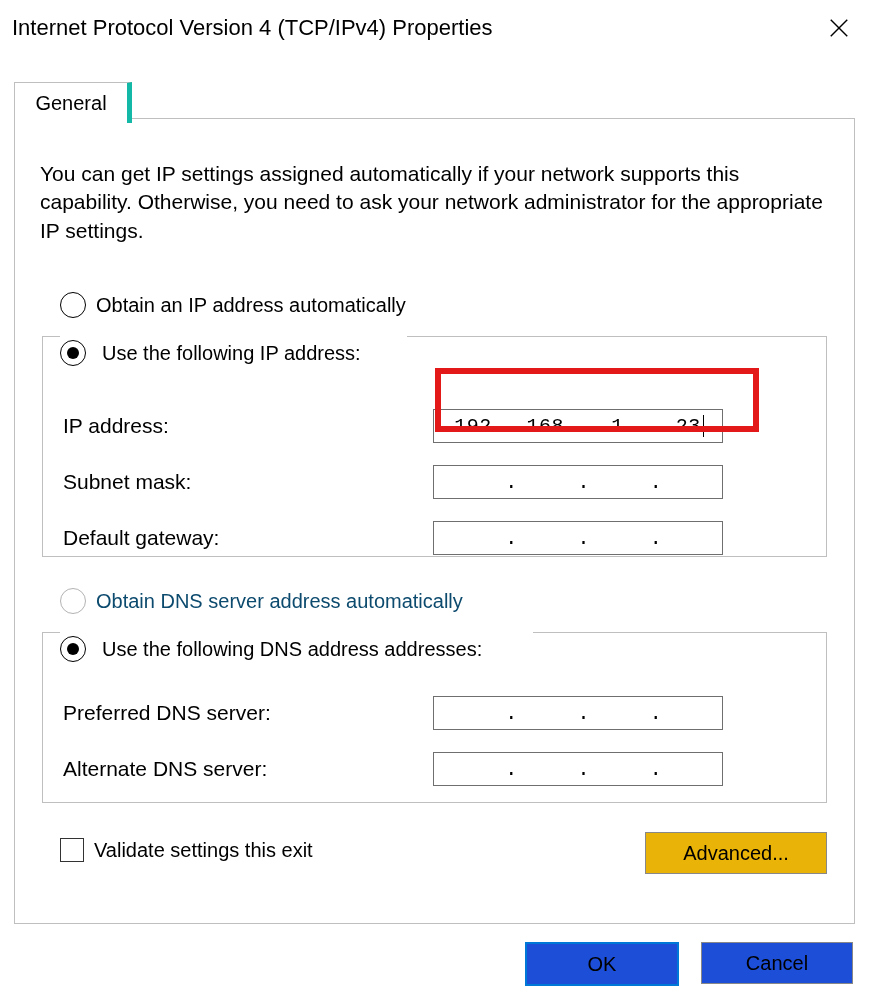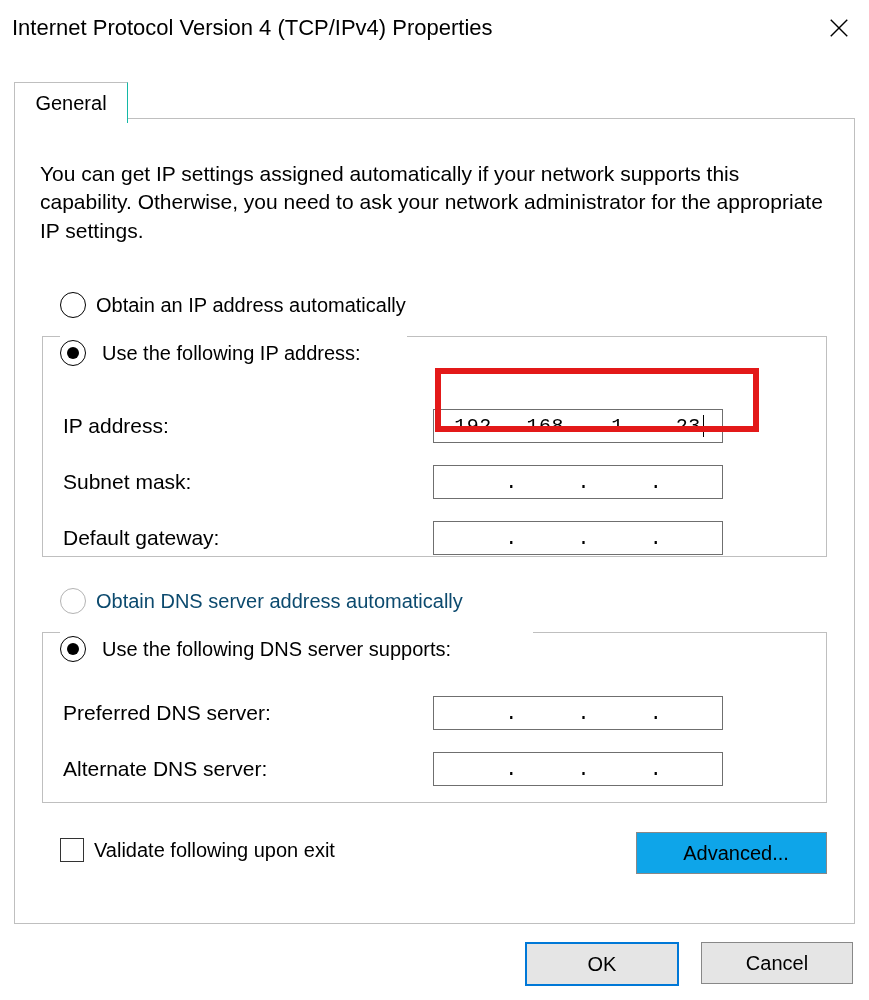--- a/index.html
+++ b/index.html
@@ -54,21 +54,21 @@
   left: 14px;
   top: 82px;
   width: 112px;
   height: 40px;
   display: flex;
   align-items: center;
   justify-content: center;
   background: #fff;
   border-top: 1px solid #bfbfbf;
   border-left: 1px solid #bfbfbf;
-  border-right: 1px solid #14b8a6;
+  border-right: 5px solid #14b8a6;
   font-size: 20px;
   z-index: 3;
 }
 .tab-cover {
   position: absolute;
   left: 15px;
   top: 118px;
   width: 111px;
   height: 3px;
   background: #fff;
@@ -180,40 +180,39 @@
 .checkbox {
   width: 22px; height: 22px; border: 1.6px solid #333; margin-right: 10px;
 }
 .advanced-btn {
   position:absolute;
   right: 42px;
   top: 832px;
   width: 180px;
   height: 40px;
   border: 1px solid #888;
-  background: #0ea5e9;
+  background: #eab308;
   display:flex;
   align-items:center;
   justify-content:center;
   font-size:20px;
-  padding-left:9px;
 }
 
 .footer {
   position:absolute;
   right: 16px;
   bottom: 14px;
   display:flex;
   gap: 22px;
 }
 .btn {
   width: 150px;
   height: 40px;
   border: 1px solid #888;
-  background: #e5e5e5;
+  background: #1d4ed8;
   display:flex;
   align-items:center;
   justify-content:center;
   font-size:20px;
 }
 .btn.primary {
   border: 2px solid #0078d7;
 }
 
 .caret {
@@ -325,26 +324,26 @@
         <span class="seg"></span>
           <span class="dot">.</span>
         <span class="seg"></span>
           <span class="dot">.</span>
         <span class="seg"></span>
       </div>
     </div>
   </div>
   <div class="legend-dns">
     <span class="radio selected"></span>
-    <span class="text-wrap">Use the following DNS server supports:</span>
+    <span class="text-wrap">Use the following DNS address addresses:</span>
   </div>
 
   <div class="checkrow">
     <span class="checkbox"></span>
-    <span>Validate following upon exit</span>
+    <span>Validate settings this exit</span>
   </div>
 
   <div class="advanced-btn">
     <span>Advanced...</span>
   </div>
 
   <div class="footer">
     <div class="btn primary">
       <span>OK</span>
     </div>

